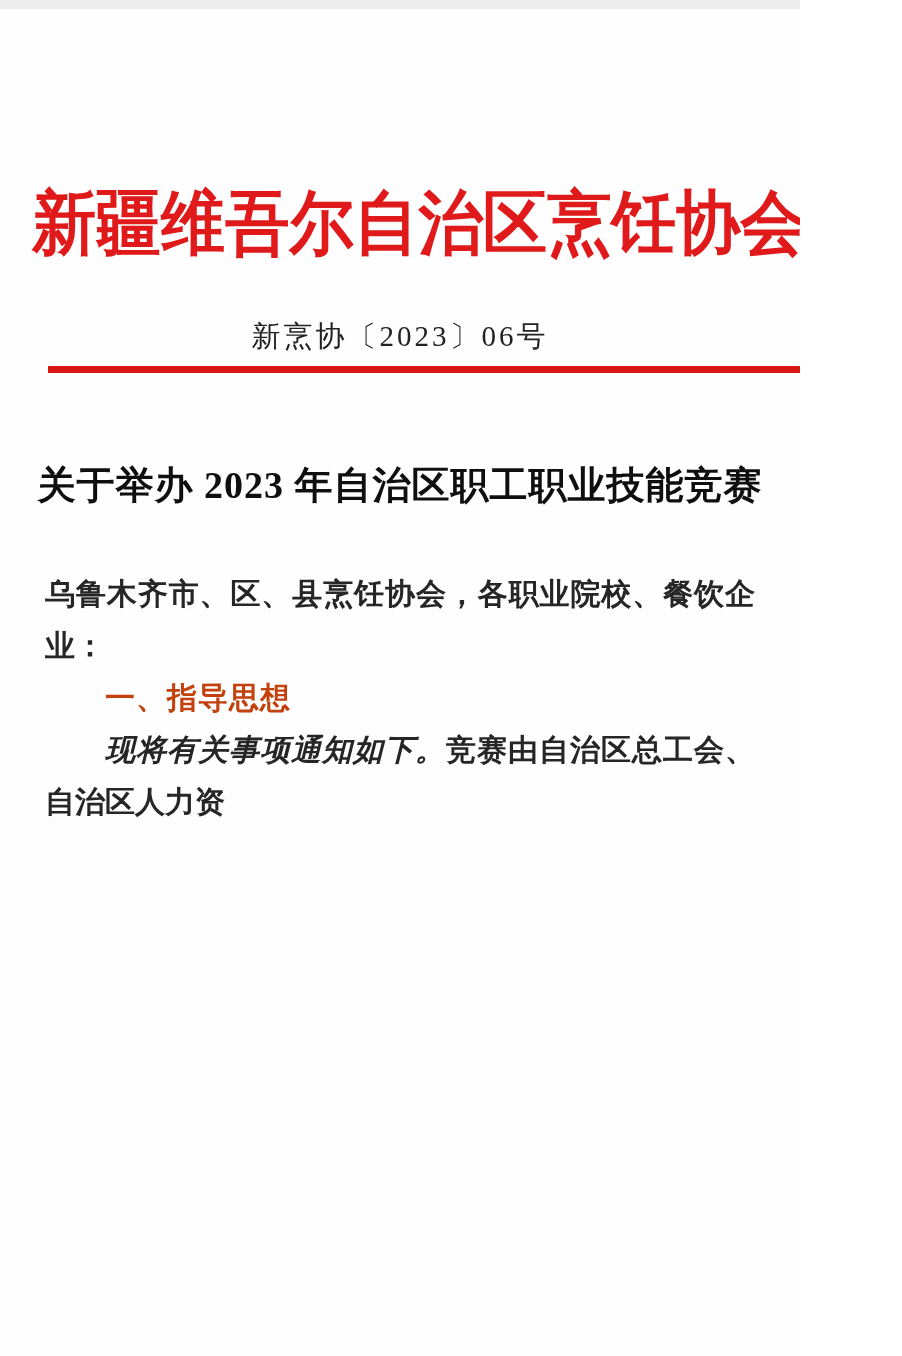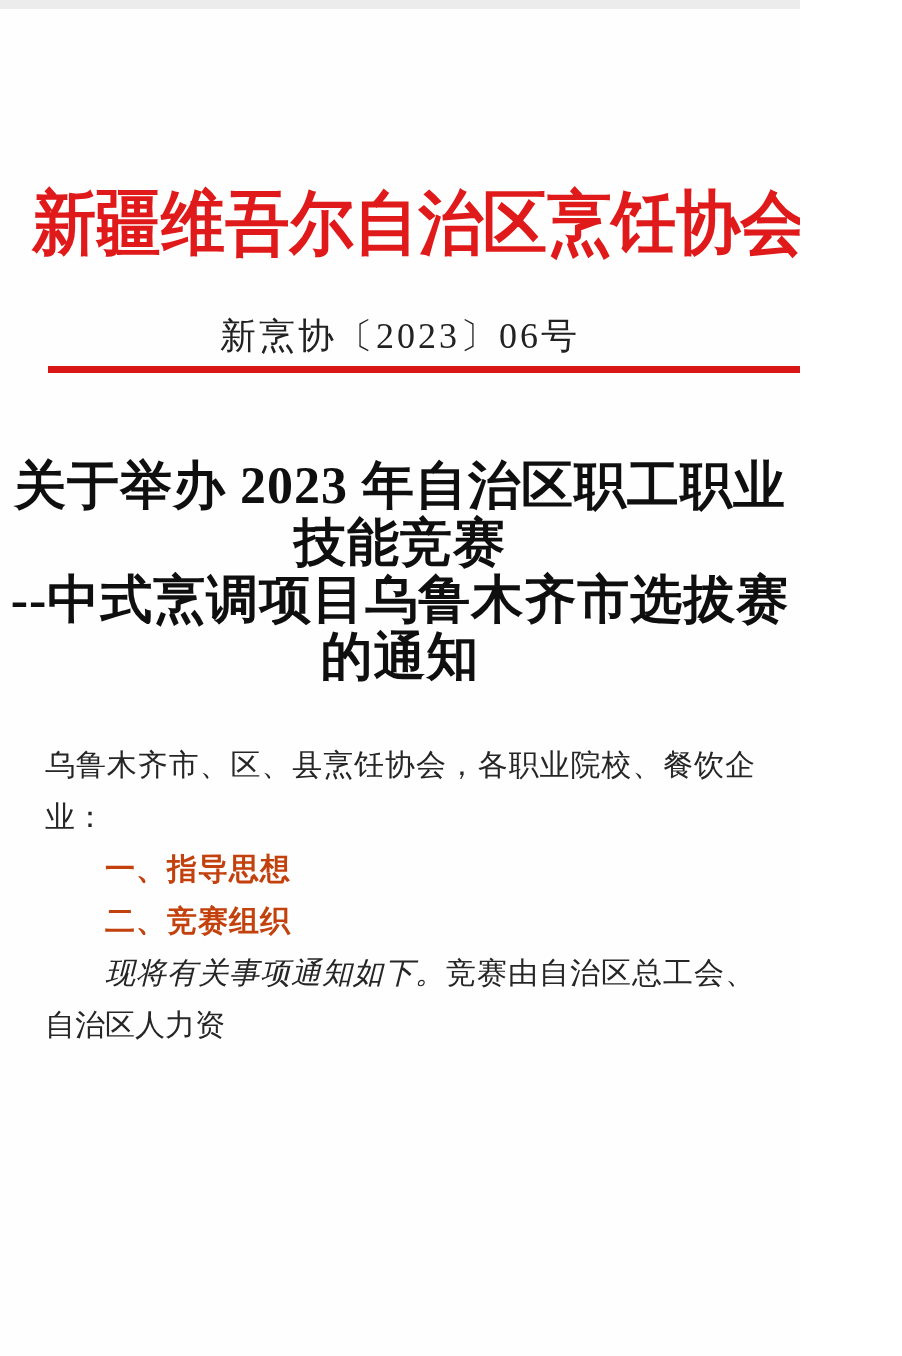--- a/index.html
+++ b/index.html
@@ -32,50 +32,51 @@
     font-weight: bold;
     color: #e01a1a;
     white-space: nowrap;
     transform: scaleX(0.92);
     transform-origin: center;
     font-family: "Liberation Serif", "DejaVu Serif", serif;
   }
   .doc-number {
     margin-top: 58px;
     text-align: center;
-    font-size: 36px;
+    font-size: 29px;
     line-height: 32px;
     letter-spacing: 3px;
     color: #222222;
   }
   .red-line {
     margin: 14px 0 0 48px;
     width: 827px;
     height: 7px;
     background: #d81616;
     border: none;
   }
   .doc-title {
     margin-top: 84px;
     text-align: center;
     font-weight: bold;
     color: #0f0f0f;
-    font-size: 52px;
+    font-size: 38px;
     line-height: 57px;
     letter-spacing: 1px;
   }
   .body-text {
     margin: 54px 45px 0 45px;
     font-size: 30px;
     line-height: 52px;
     text-align: justify;
     color: #262626;
   }
   .body-text p {
     margin: 0;
+    font-weight: bold;
   }
   .indent {
     text-indent: 2em;
   }
   .sec-heading {
     font-family: "Liberation Sans", "DejaVu Sans", sans-serif;
     font-weight: bold;
     text-indent: 2em;
     color: #c2410c;
     letter-spacing: 1px;
@@ -92,30 +93,28 @@
   <div class="top-strip"></div>
 
   <h1 class="org-name">新疆维吾尔自治区烹饪协会</h1>
 
   <div class="doc-number">新烹协〔2023〕06号</div>
 
   <hr class="red-line">
 
   <div class="doc-title">
     <div>关于举办 2023 年自治区职工职业技能竞赛</div>
-    <div>--中式烹调项目乌鲁木齐市选拔赛的通知</div>
   </div>
 
   <div class="body-text">
     <p>乌鲁木齐市、区、县烹饪协会，各职业院校、餐饮企业：</p>
 
 
     <p class="sec-heading">一、指导思想</p>
 
 
-    <p class="sec-heading">二、竞赛组织</p>
 
     <p class="indent">
       <span class="kai-lead">现将有关事项通知如下。</span><span>竞赛由自治区总工会、自治区人力资</span>
     </p>
   </div>
 
 </div>
 
 </body></html>

